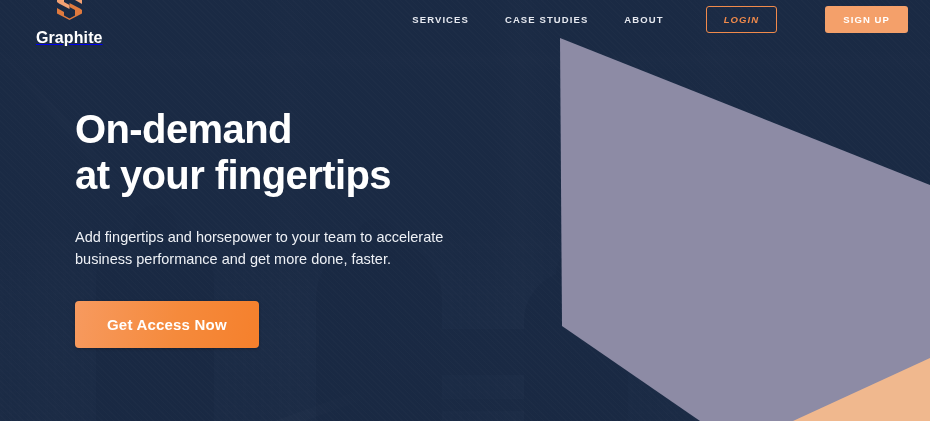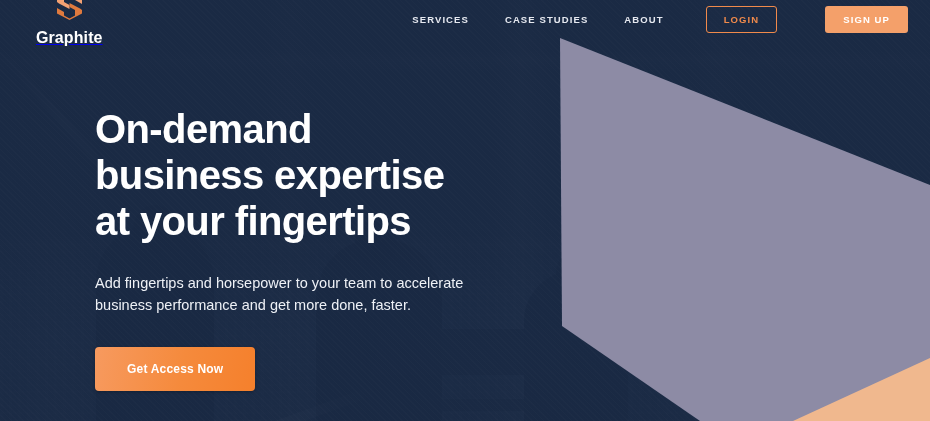--- a/index.html
+++ b/index.html
@@ -159,20 +159,21 @@
     font-size: 9.5px;
     font-weight: bold;
     letter-spacing: 1.1px;
     text-transform: uppercase;
     padding: 7px 17px;
     border-radius: 3px;
     cursor: pointer;
     white-space: nowrap;
     margin-left: 6px;
     font-family: inherit;
+    font-style: italic;
   }
   .btn-signup {
     border: none;
     color: #ffffff;
     background: #f4a06a;
     font-size: 9.5px;
     font-weight: bold;
     letter-spacing: 1.1px;
     text-transform: uppercase;
     padding: 8px 18px;
@@ -180,21 +181,21 @@
     cursor: pointer;
     white-space: nowrap;
     margin-left: 12px;
     font-family: Liberation Sans, sans-serif;
   }
 
   
   .hero {
     position: relative;
     z-index: 4;
-    padding-left: 95px;
+    padding-left: 75px;
     padding-top: 68px;
   }
   .hero-title {
     color: #ffffff;
     font-size: 40px;
     line-height: 46px;
     font-weight: bold;
     letter-spacing: -0.6px;
     max-width: 470px;
   }
@@ -210,21 +211,21 @@
   .hero-sub .line { display:block; }
 
   .btn-cta {
     display: inline-block;
     margin-top: 31px;
     border: none;
     border-radius: 4px;
     padding: 15px 32px;
     background: linear-gradient(100deg, #f79a5f 0%, #f58a3c 55%, #f5802c 100%);
     color: #ffffff;
-    font-size: 12px;
+    font-size: 15px;
     font-weight: bold;
     letter-spacing: .2px;
     cursor: pointer;
     font-family: inherit;
     box-shadow: 0 1px 3px rgba(0,0,0,.25);
   }
 </style>
 </head>
 <body>
 
@@ -269,21 +270,20 @@
       <button class="btn-login">LOGIN</button>
       <button class="btn-signup">SIGN UP</button>
     </nav>
 
   </header>
 
   <section class="hero">
 
     <h1 class="hero-title">
       <span class="line">On-demand</span>
-      <span class="line">business expertise</span>
       <span class="line">at your fingertips</span>
     </h1>
 
     <p class="hero-sub">
       <span class="line">Add fingertips and horsepower to your team to accelerate</span>
       <span class="line">business performance and get more done, faster.</span>
     </p>
 
     <button class="btn-cta">Get Access Now</button>
 

